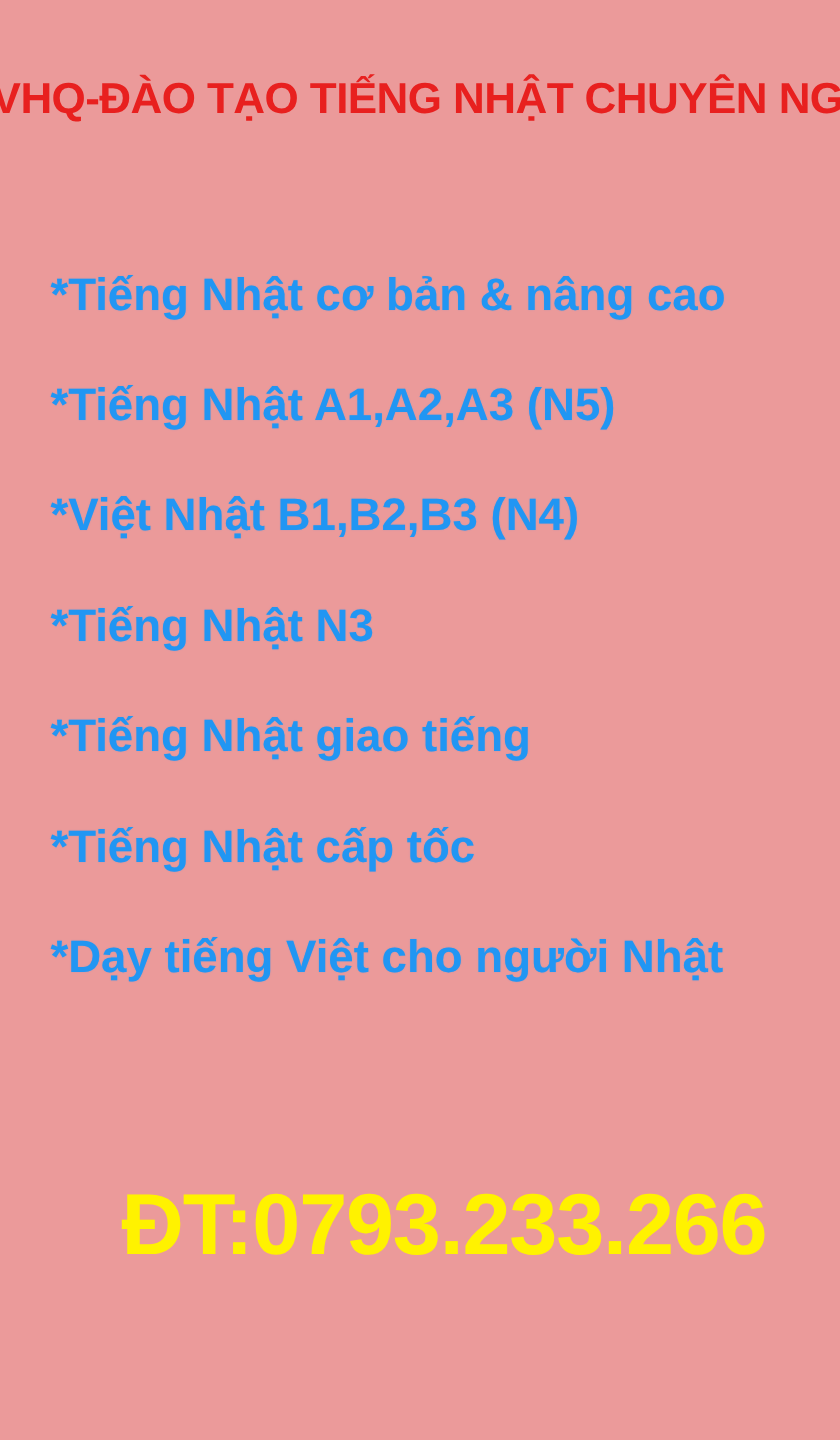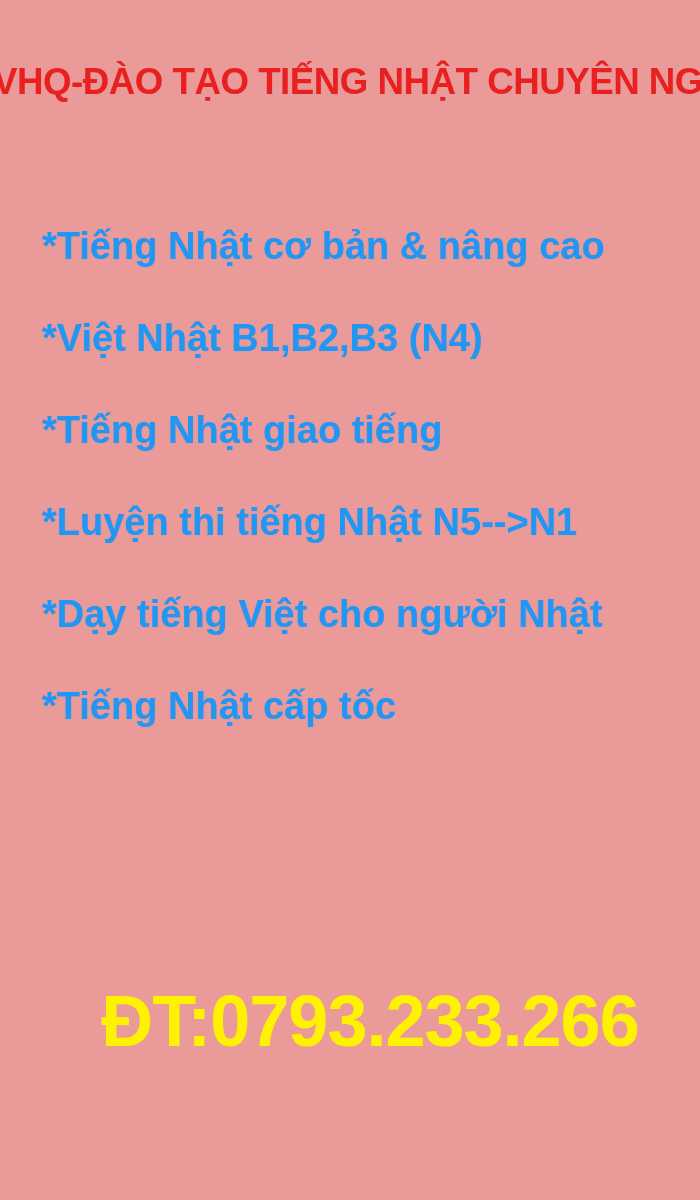--- a/index.html
+++ b/index.html
@@ -84,24 +84,25 @@
 <body>
 
 <div class="poster">
 
   <div class="header">
     <span class="header-title">VHQ-ĐÀO TẠO TIẾNG NHẬT CHUYÊN NGHIIỆP</span>
   </div>
 
   <div class="course-list">
     <div class="course-item">*Tiếng Nhật cơ bản &amp; nâng cao</div>
+    <div class="course-item">*Tiếng Nhật A1,A2,A3 (N5)</div>
     <div class="course-item">*Việt Nhật B1,B2,B3 (N4)</div>
+    <div class="course-item">*Tiếng Nhật N3</div>
     <div class="course-item">*Tiếng Nhật giao tiếng</div>
-    <div class="course-item">*Luyện thi tiếng Nhật N5--&gt;N1</div>
+    <div class="course-item">*Tiếng Nhật cấp tốc</div>
     <div class="course-item">*Dạy tiếng Việt cho người Nhật</div>
-    <div class="course-item">*Tiếng Nhật cấp tốc</div>
   </div>
 
   <div class="phone-wrap">
     <span class="phone">ĐT:0793.233.266</span>
   </div>
 
 </div>
 
 </body></html>

